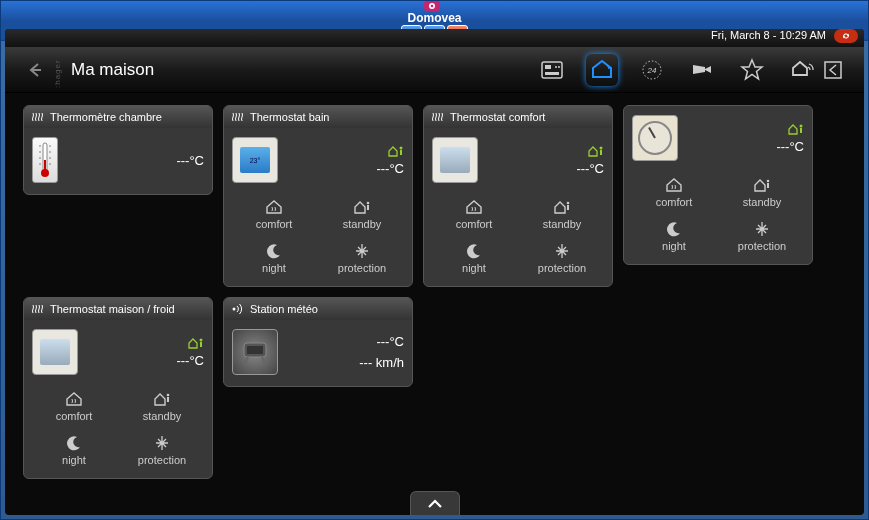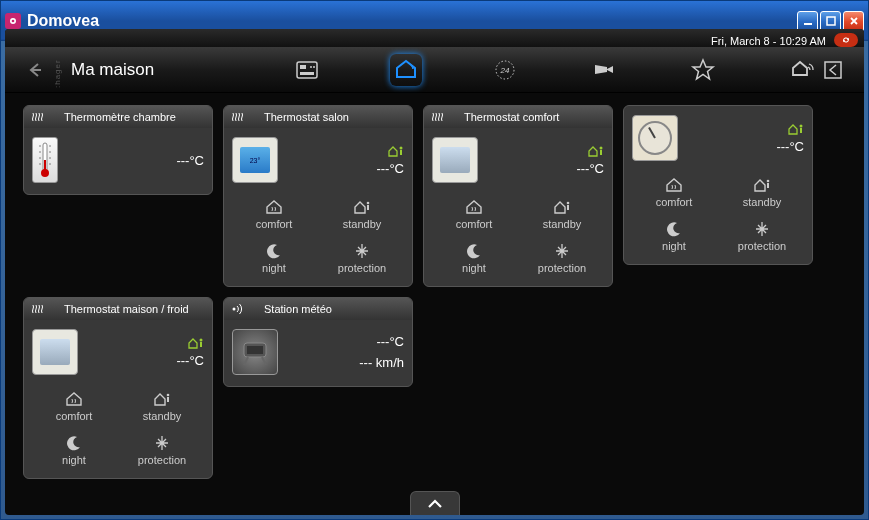--- a/index.html
+++ b/index.html
@@ -18,21 +18,22 @@
   border: 1px solid #0a3a7a;
   position: relative;
 }
 .titlebar {
   height: 40px;
   background: linear-gradient(#2a72d6, #1a4f9e 50%, #1a4f9e 95%, #0d3a7a);
   display: flex;
   align-items: center;
   padding: 0 4px;
   color: #fff;
-  font-size: 16px;
+  font-size: 12px;
+  flex-direction: column;
 }
 .titlebar .app-icon {
   width: 16px; height: 16px;
   background: #c7256f;
   border-radius: 3px;
   margin-right: 6px;
   display: flex; align-items: center; justify-content: center;
 }
 .titlebar .app-icon svg { width: 10px; height: 10px; }
 .titlebar .title { flex: 1; font-weight: bold; }
@@ -55,21 +56,21 @@
   position: absolute;
   top: 28px; left: 4px; right: 4px; bottom: 4px;
   background: #0a0a0a;
   border-radius: 4px;
   overflow: hidden;
 }
 .statusbar {
   height: 18px;
   display: flex;
   justify-content: flex-end;
-  align-items: flex-end;
+  align-items: flex-start;
   color: #fff;
   font-size: 11px;
   padding-right: 6px;
   background: linear-gradient(#2a2a2a, #111);
 }
 .status-date { margin-right: 8px; }
 .sync-btn {
   width: 24px; height: 14px;
   background: #c62e13;
   border-radius: 7px;
@@ -104,21 +105,21 @@
   color: #fff;
   font-size: 17px;
   margin-left: 6px;
   flex: 0 0 auto;
   min-width: 220px;
 }
 .nav-icons {
   flex: 1;
   display: flex;
   gap: 18px;
-  justify-content: space-between;
+  justify-content: flex-end;
   align-items: center;
   font-style: italic;
 }
 .nav-icon {
   width: 32px; height: 32px;
   display: flex; align-items: center; justify-content: center;
   color: #ddd;
   cursor: pointer;
   border-radius: 6px;
 }
@@ -146,21 +147,21 @@
   overflow: hidden;
 }
 .card-header {
   height: 22px;
   background: linear-gradient(#555, #333);
   display: flex;
   align-items: center;
   padding: 0 6px;
   color: #fff;
   font-size: 11px;
-  gap: 20px;
+  gap: 6px;
   white-space: nowrap;
   overflow: hidden;
 }
 .card-header .hdr-icon {
   width: 14px; height: 14px;
   flex-shrink: 0;
   display: flex; align-items: center; justify-content: center;
 }
 .card-body { padding: 6px 8px 8px; }
 .card-main {
@@ -403,21 +404,21 @@
         </div>
       </div>
 
       <div class="card">
         <div class="card-header">
           <span class="hdr-icon">
               <svg viewBox="0 0 14 14">
                 <path d="M3 3 Q4 5 3 7 Q2 9 3 11 M6 3 Q7 5 6 7 Q5 9 6 11 M9 3 Q10 5 9 7 Q8 9 9 11 M12 3 Q13 5 12 7 Q11 9 12 11" stroke="#fff" stroke-width="1" fill="none"></path>
               </svg>
             </span>
-          <span>Thermostat salon</span>
+          <span>Thermostat bain</span>
         </div>
         <div class="card-body">
           <div class="card-main">
             <div class="device-img">
               <div class="device-screen">23°</div>
             </div>
             <div class="card-values">
               <span class="presence">
                   <svg width="16" height="12" viewBox="0 0 16 12">
                     <path d="M1 11 V6 L5 2 L9 6 V11 Z" fill="none" stroke="#9acd32" stroke-width="1.3"></path>

